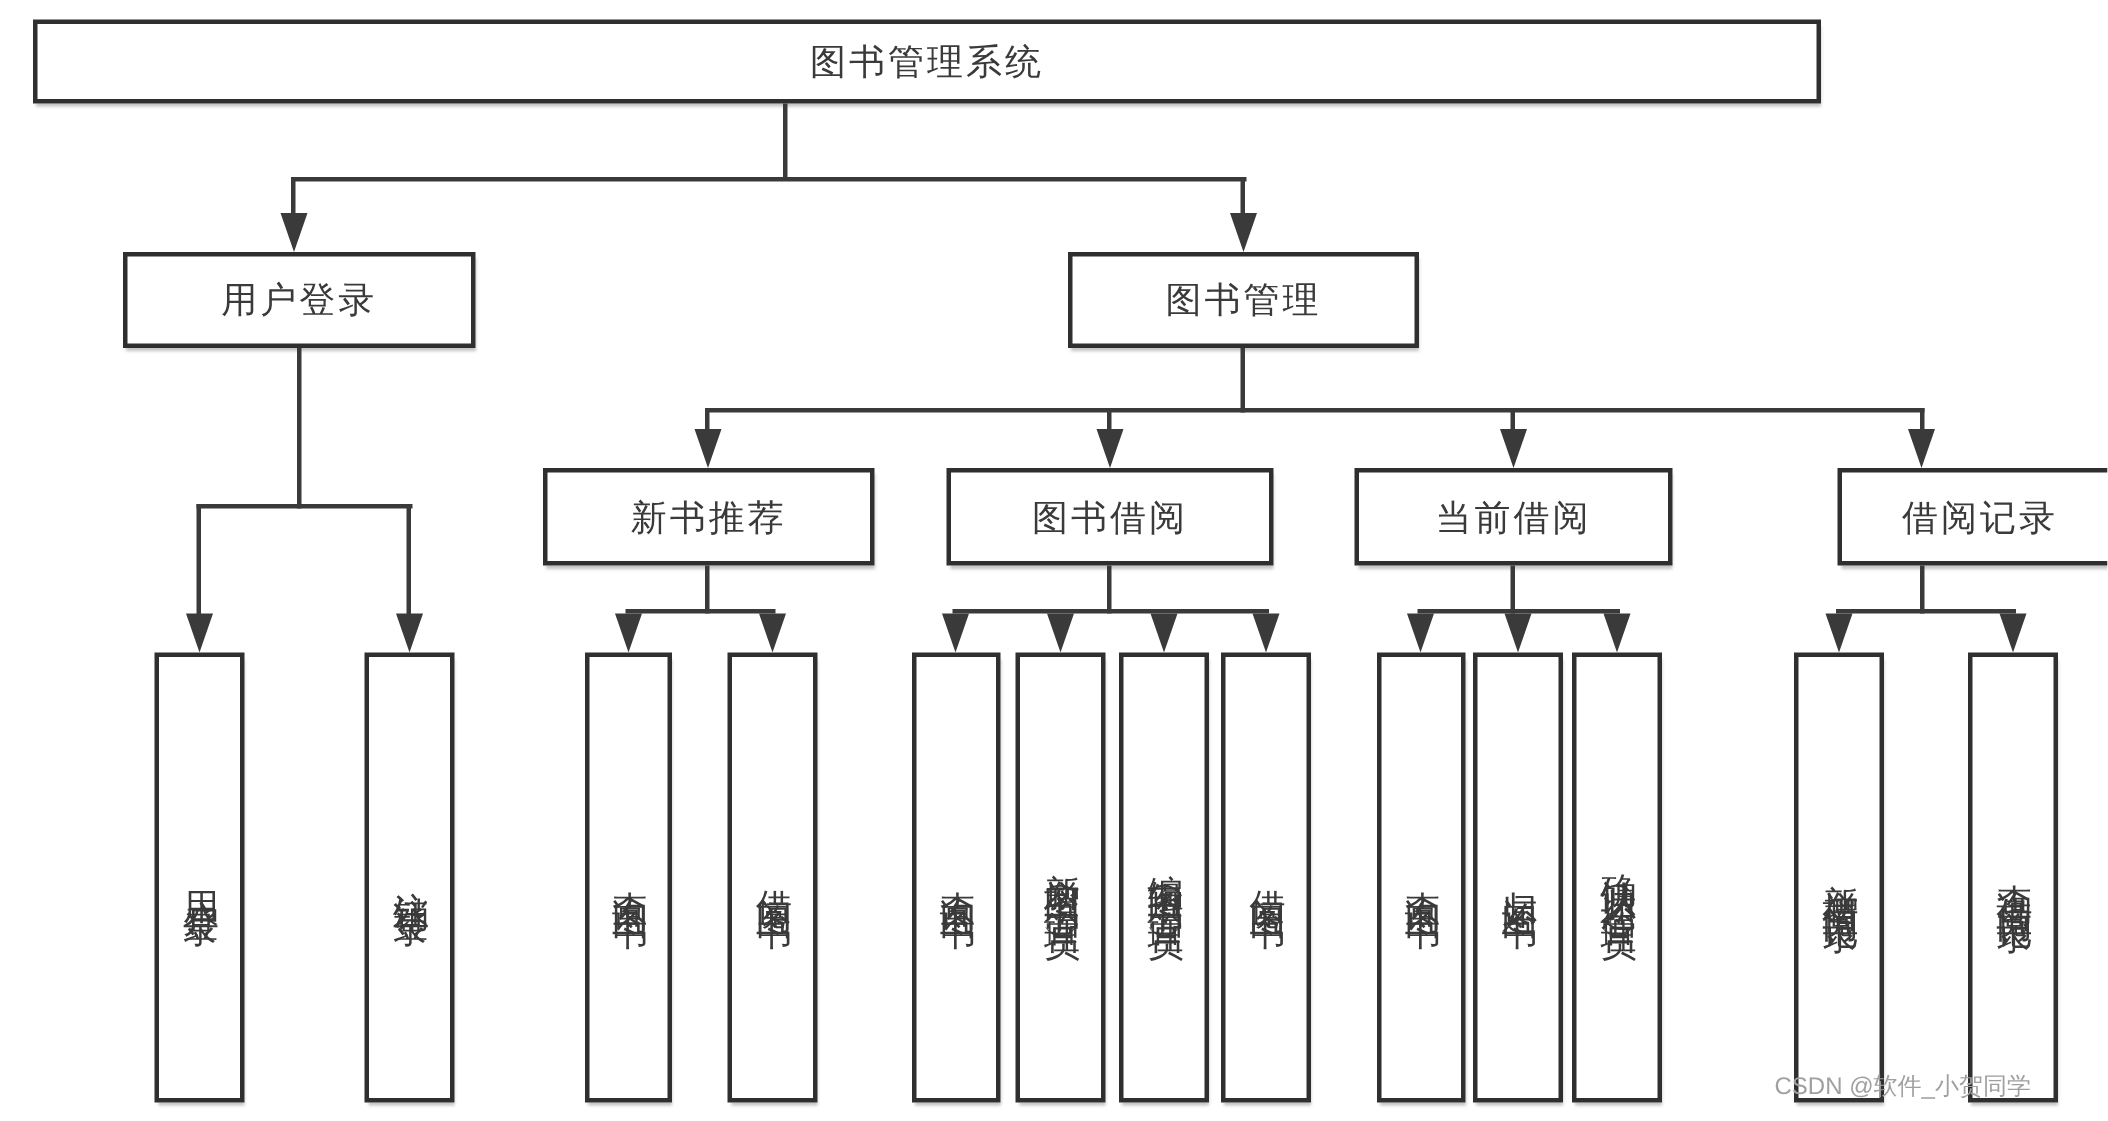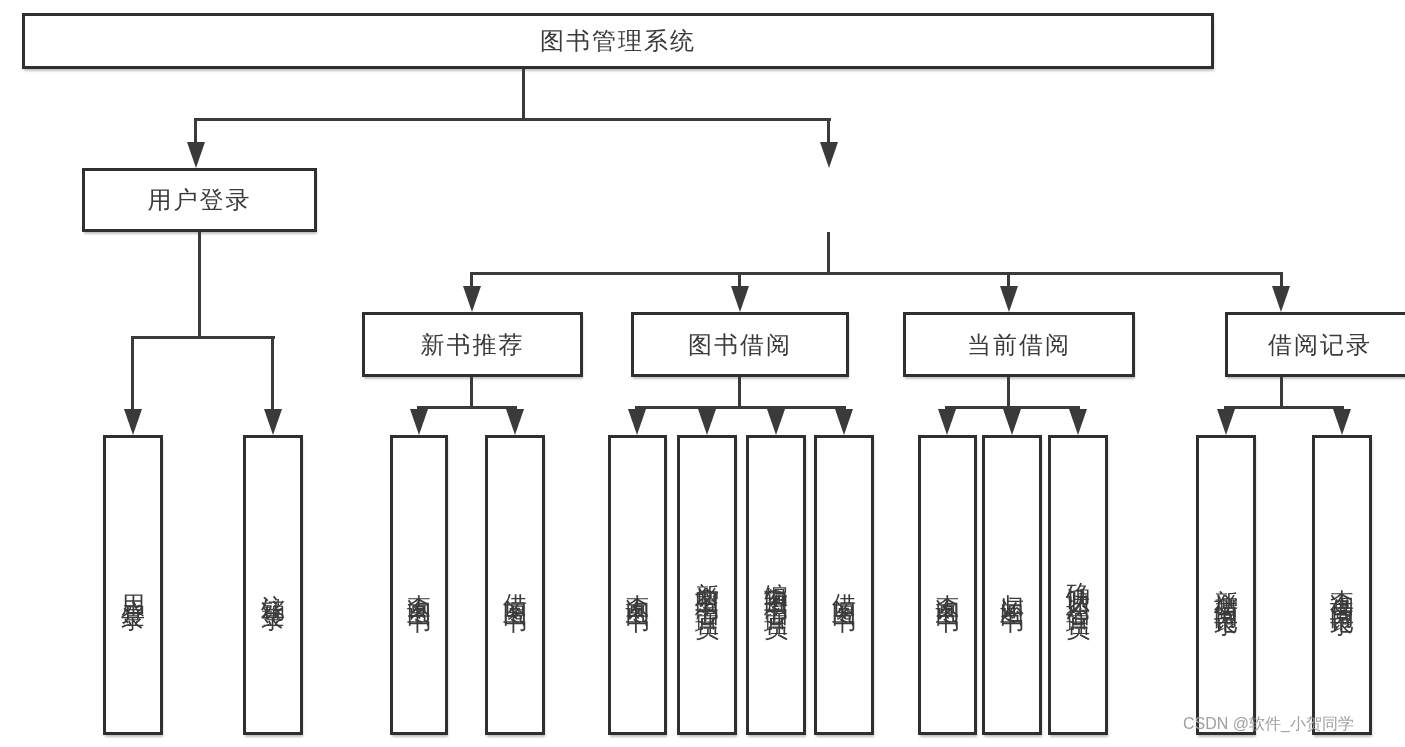--- a/index.html
+++ b/index.html
@@ -42,20 +42,23 @@
   <div class="vline" style="left:522px;top:69px;height:51px;"></div>
   <div class="hline" style="left:194px;top:118px;width:637px;"></div>
   <div class="vline" style="left:194px;top:118px;height:28px;"></div>
   <div class="arrow" style="left:187px;top:142px;"></div>
   <div class="vline" style="left:827px;top:118px;height:28px;"></div>
   <div class="arrow" style="left:820px;top:142px;"></div>
 
   <div class="box" style="left:82px;top:168px;width:235px;height:64px;">
     <span>用户登录</span>
   </div>
+  <div class="box" style="left:712px;top:168px;width:234px;height:64px;">
+    <span>图书管理</span>
+  </div>
 
   <div class="vline" style="left:198px;top:232px;height:107px;"></div>
   <div class="hline" style="left:131px;top:336px;width:144px;"></div>
   <div class="vline" style="left:131px;top:336px;height:78px;"></div>
   <div class="arrow" style="left:124px;top:409px;"></div>
   <div class="vline" style="left:271px;top:336px;height:78px;"></div>
   <div class="arrow" style="left:264px;top:409px;"></div>
 
   <div class="vline" style="left:827px;top:232px;height:43px;"></div>
   <div class="hline" style="left:470px;top:272px;width:813px;"></div>
@@ -67,21 +70,21 @@
   <div class="arrow" style="left:1000px;top:286px;"></div>
   <div class="vline" style="left:1280px;top:272px;height:18px;"></div>
   <div class="arrow" style="left:1272px;top:286px;"></div>
 
   <div class="box" style="left:362px;top:312px;width:221px;height:65px;">
     <span>新书推荐</span>
   </div>
   <div class="box" style="left:631px;top:312px;width:218px;height:65px;align-items:center;">
     <span>图书借阅</span>
   </div>
-  <div class="box" style="left:903px;top:312px;width:232px;height:65px;">
+  <div class="box" style="left:903px;top:312px;width:212px;height:65px;">
     <span>当前借阅</span>
   </div>
   <div class="box" style="left:1225px;top:312px;width:190px;height:65px;">
     <span>借阅记录</span>
   </div>
 
   <div class="vline" style="left:470px;top:377px;height:32px;"></div>
   <div class="hline" style="left:417px;top:406px;width:100px;"></div>
   <div class="arrow" style="left:410px;top:409px;"></div>
   <div class="arrow" style="left:506px;top:409px;"></div>

